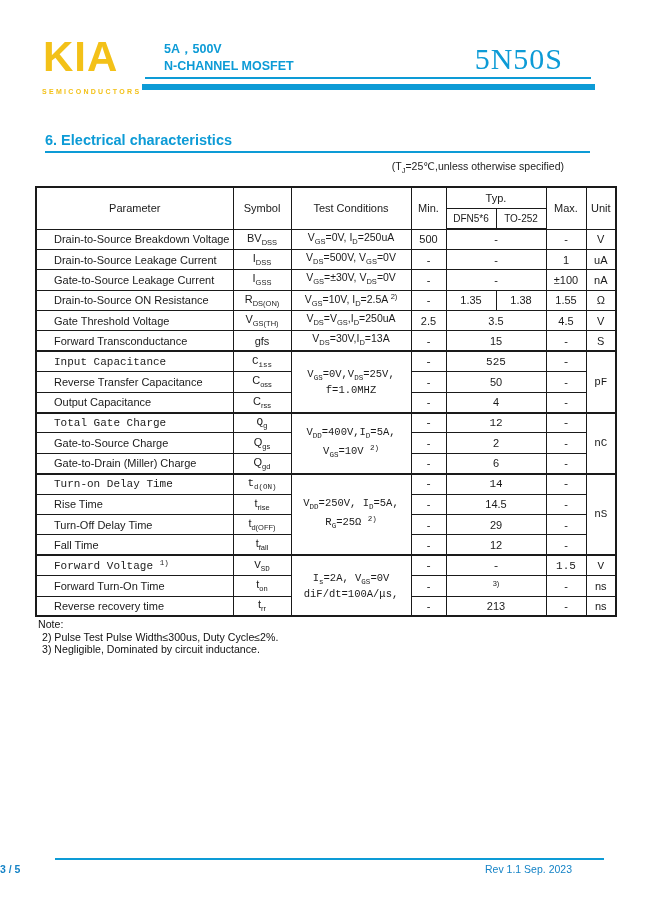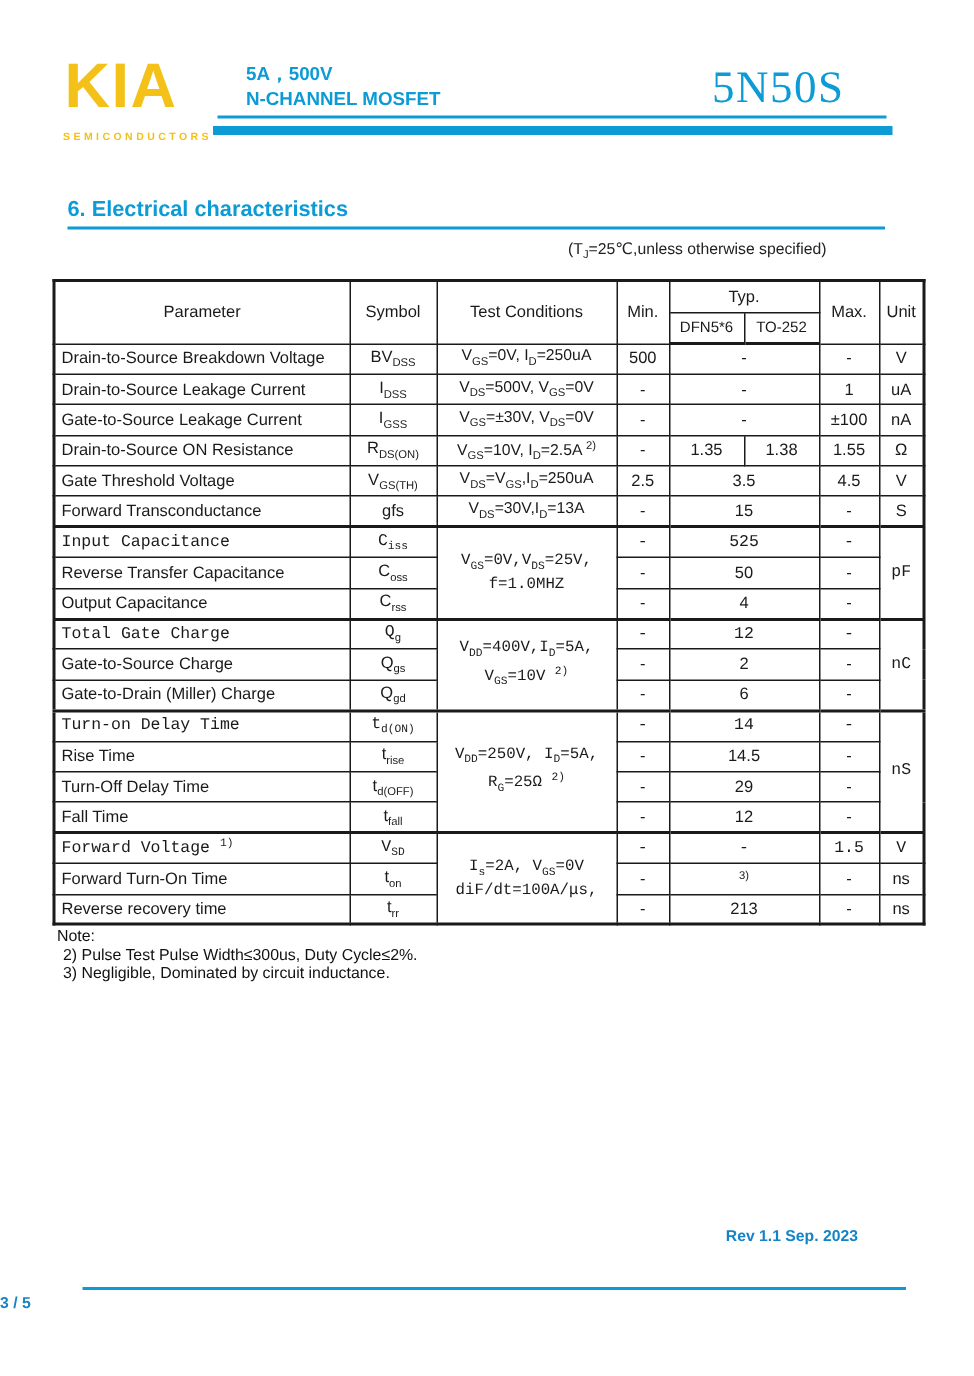--- a/index.html
+++ b/index.html
@@ -16,43 +16,43 @@
   .logo{position:absolute;left:43px;top:33px;font-size:42px;line-height:48px;font-weight:700;color:var(--logo-yellow);letter-spacing:1px;}
   .logo-sub{position:absolute;left:42px;top:88px;font-size:7px;font-weight:700;letter-spacing:2.3px;color:var(--logo-yellow);}
   .subtitle{position:absolute;left:145px;top:41px;font-size:12.5px;font-weight:700;color:var(--accent-cyan);line-height:17px;margin-left:19px;}
   .part-number{position:absolute;top:42px;right:61px;font-size:30px;color:var(--accent-cyan);letter-spacing:1px;font-family:Liberation Serif, serif;}
   .rule-thin{position:absolute;left:145px;top:77px;width:446px;height:1.5px;background:var(--accent-cyan);}
   .rule-thick{position:absolute;left:142px;top:84px;width:453px;height:6px;background:var(--accent-cyan);}
 
   
   .sec-title{position:absolute;left:45px;top:132px;font-size:14.5px;font-weight:700;color:var(--accent-cyan);}
   .sec-underline{position:absolute;left:45px;top:151px;width:545px;height:2px;background:var(--accent-cyan);}
-  .cond-note{position:absolute;right:73px;top:160px;font-size:10.5px;color:#222;}
+  .cond-note{position:absolute;right:60px;top:160px;font-size:10.5px;color:#222;}
 
   
   table.spec{position:absolute;left:35px;top:186px;width:580px;border-collapse:collapse;table-layout:fixed;border:2px solid #1a1a1a;}
   .spec th,.spec td{border:1px solid #1a1a1a;font-weight:400;font-size:11px;text-align:center;padding:0 2px;overflow:hidden;}
   .spec thead th{height:21px;margin-left:37px;}
   .spec thead tr:last-child th{border-bottom-width:2px;}
   .spec th.subcol{font-size:10px;}
   .spec tbody td{height:20.4px;}
-  .spec td.param{text-align:left;padding-left:4px;}
+  .spec td.param{text-align:left;padding-left:17px;}
   .spec td.cond{font-size:10.5px;line-height:12px;}
   .spec tr.gstart td{border-top-width:2px;font-family:Liberation Mono, monospace;}
   sub{font-size:7.5px;vertical-align:-3px;}
   sup{font-size:7.5px;vertical-align:4px;}
 
   
   .notes{position:absolute;left:38px;top:618px;font-size:10.6px;line-height:12.7px;color:#111;}
   .notes .nitem{padding-left:4px;}
 
   
   .footer-line{position:absolute;left:55px;top:858px;width:549px;height:1.5px;background:var(--accent-cyan);}
   .footer-page{position:absolute;left:0;top:863px;width:649px;font-size:10.5px;font-weight:700;color:var(--footer-blue);}
-  .footer-rev{position:absolute;right:52px;top:818px;font-size:10.5px;font-weight:700;color:var(--footer-blue);text-align:center;}
+  .footer-rev{position:absolute;right:52px;top:863px;font-size:10.5px;font-weight:400;color:var(--footer-blue);text-align:center;}
 </style>
 </head>
 <body>
 
 <div class="page">
 
   <div class="logo">KIA</div>
   <div class="logo-sub">SEMICONDUCTORS</div>
   <div class="subtitle">
     <div>5A，500V</div>

